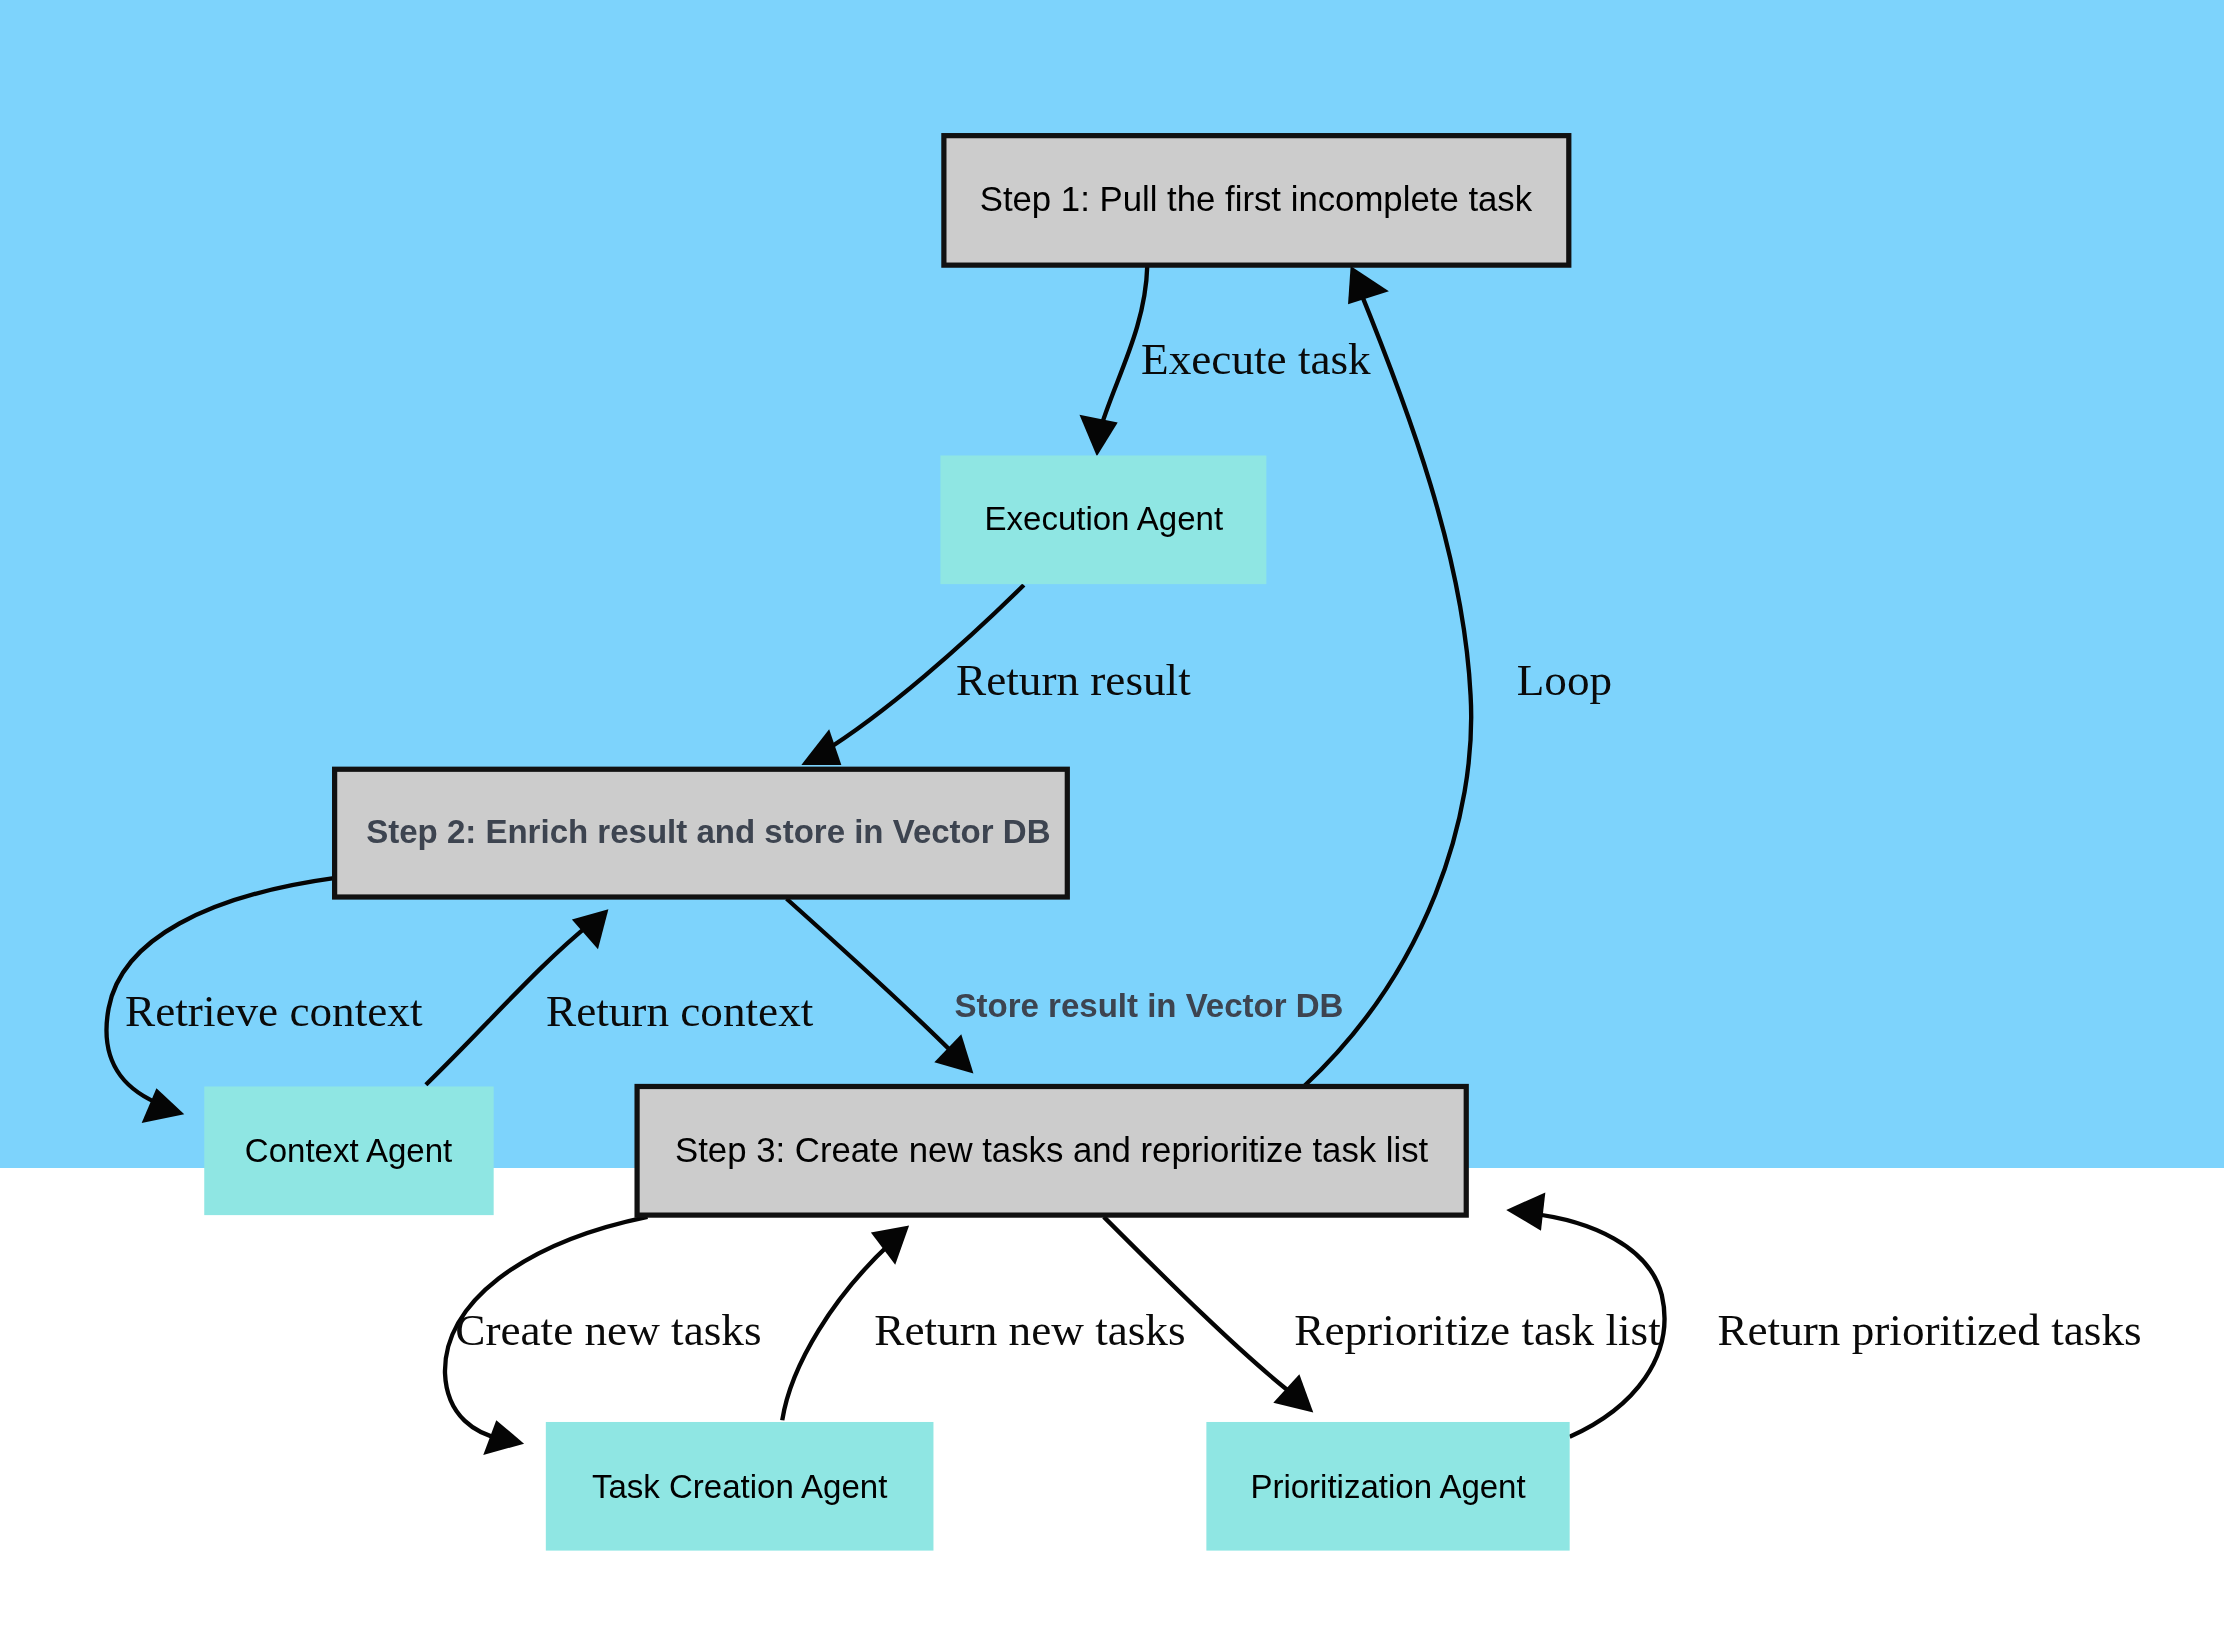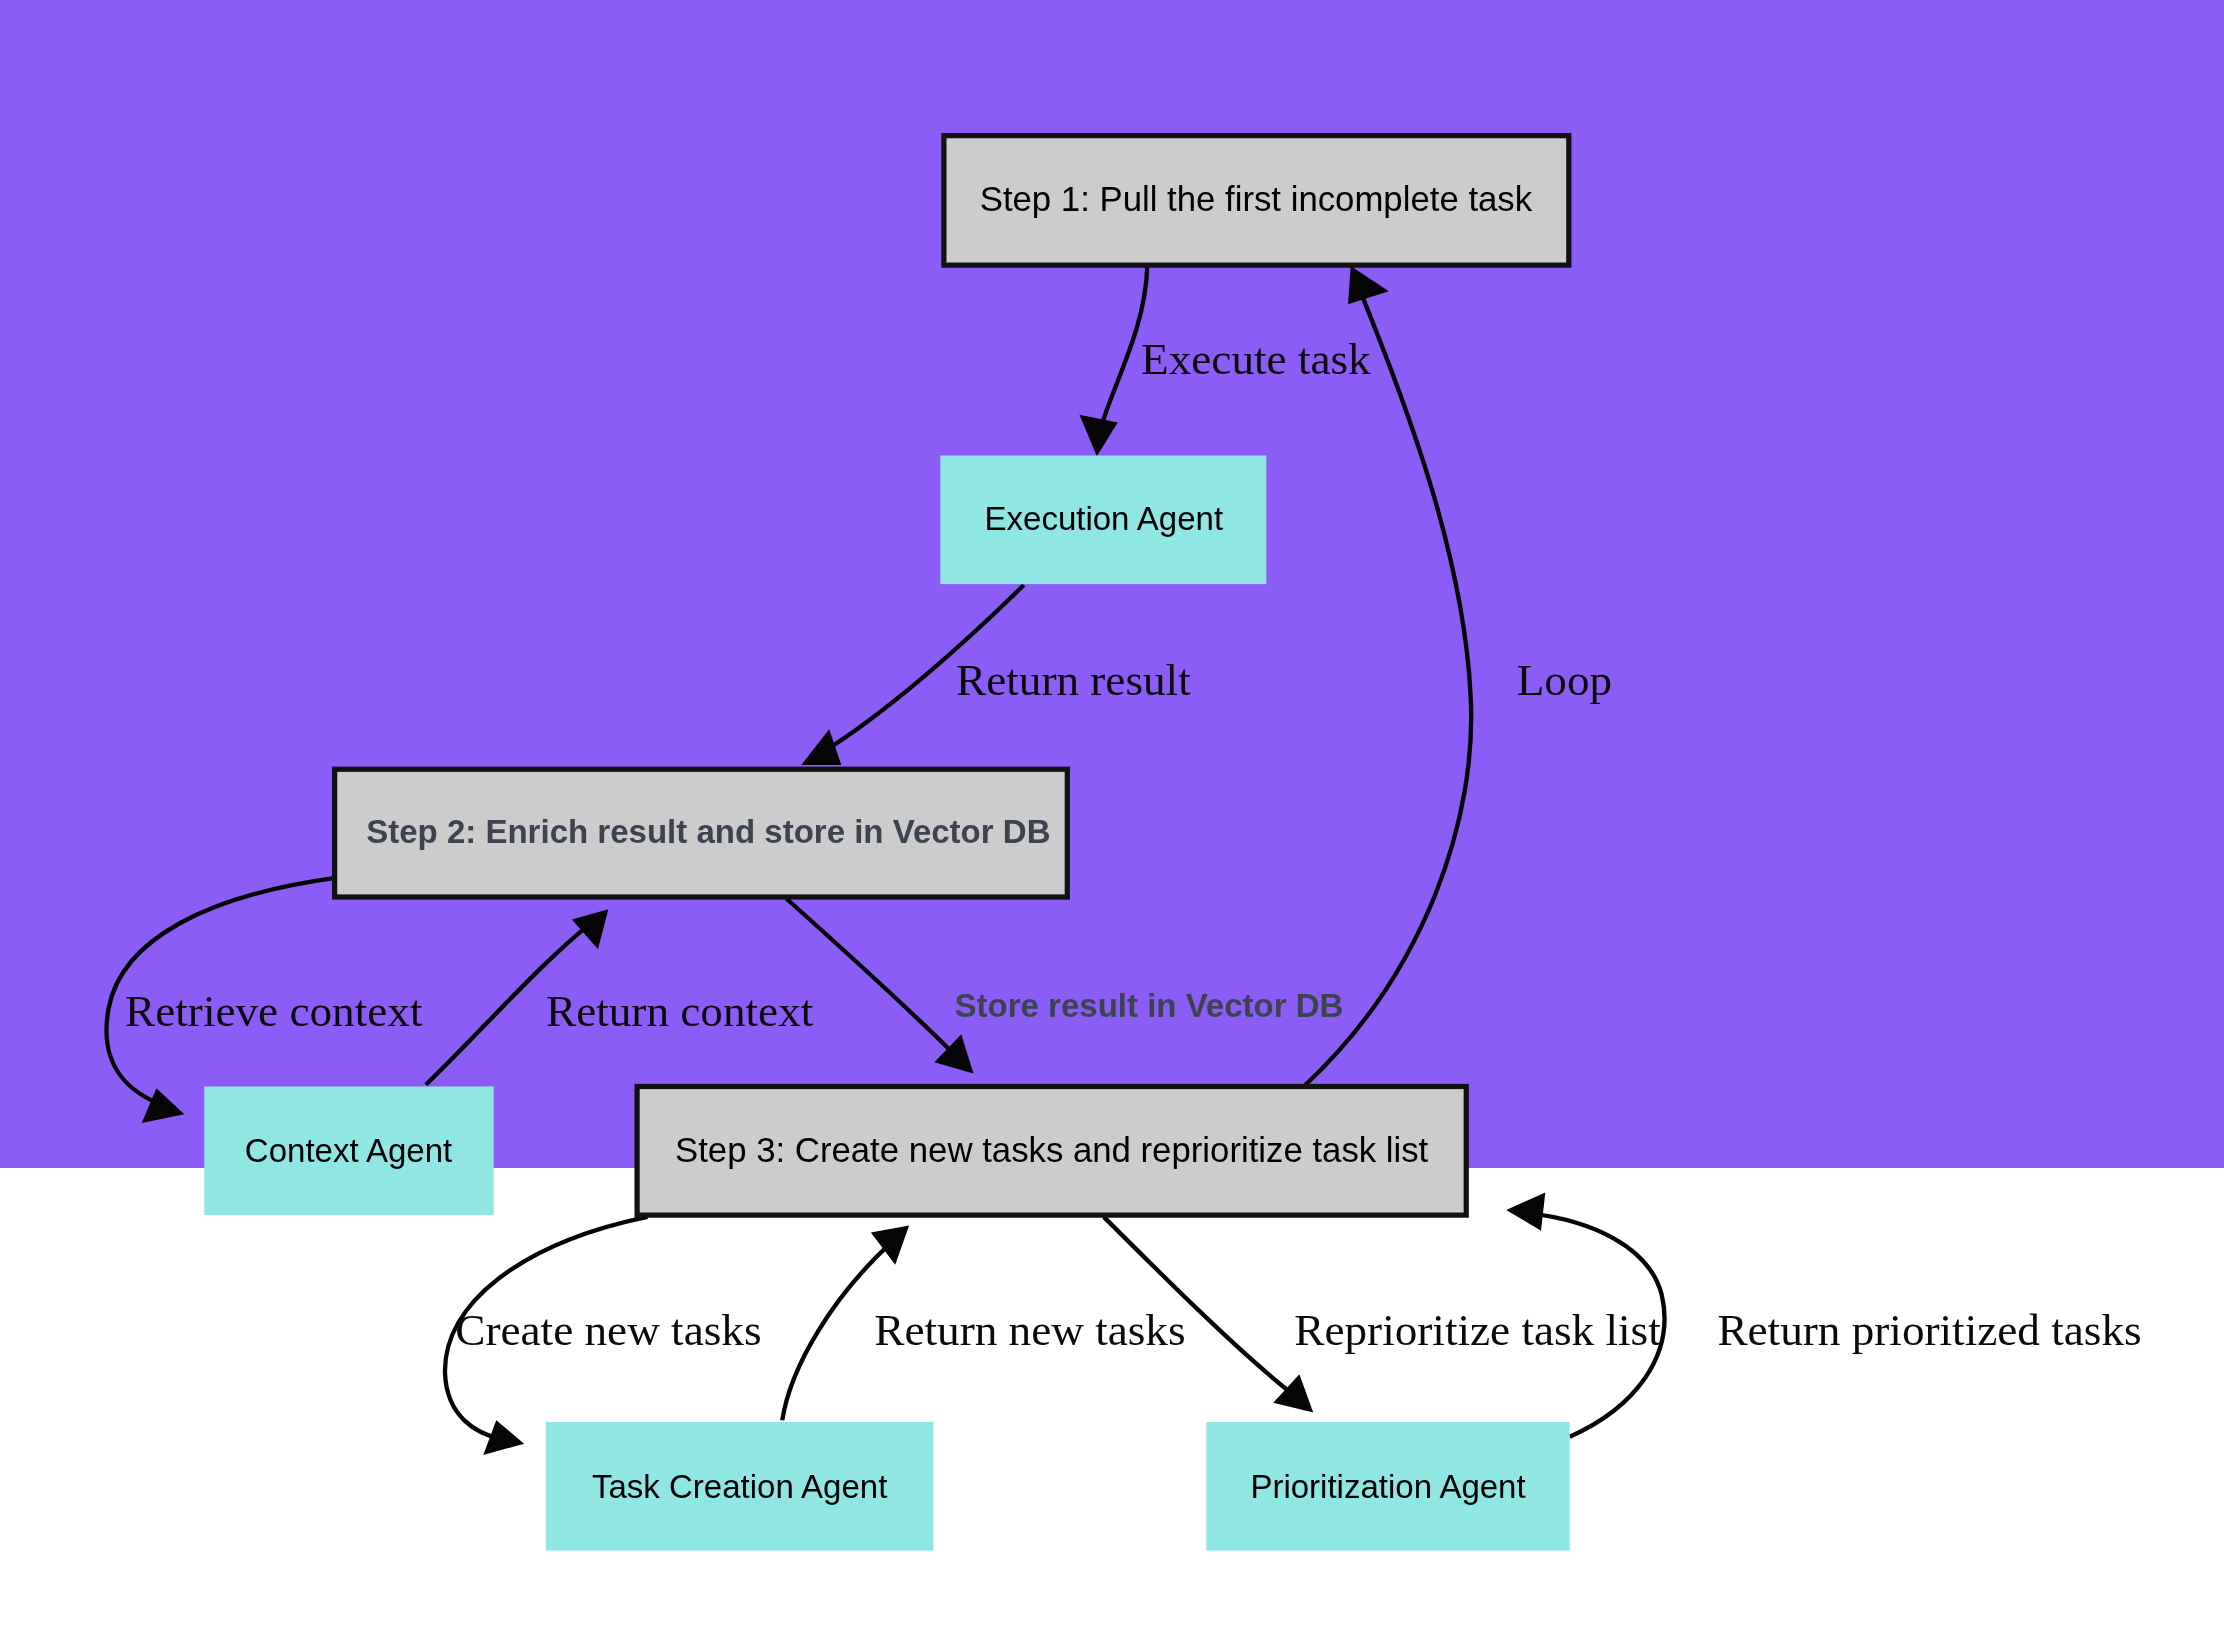--- a/index.html
+++ b/index.html
@@ -10,21 +10,21 @@
   body {
     width: 2225px;
     height: 1648px;
     overflow: hidden;
     font-family: "Liberation Sans", sans-serif;
   }
   #diagram-root {
     position: relative;
     width: 2225px;
     height: 1168px;
-    background: #8b5cf6;
+    background: #7dd3fc;
   }
   svg#diagram-svg {
     position: absolute;
     top: 0;
     left: 0;
     width: 2225px;
     height: 1648px;
     display: block;
   }
   .node-box-step {

